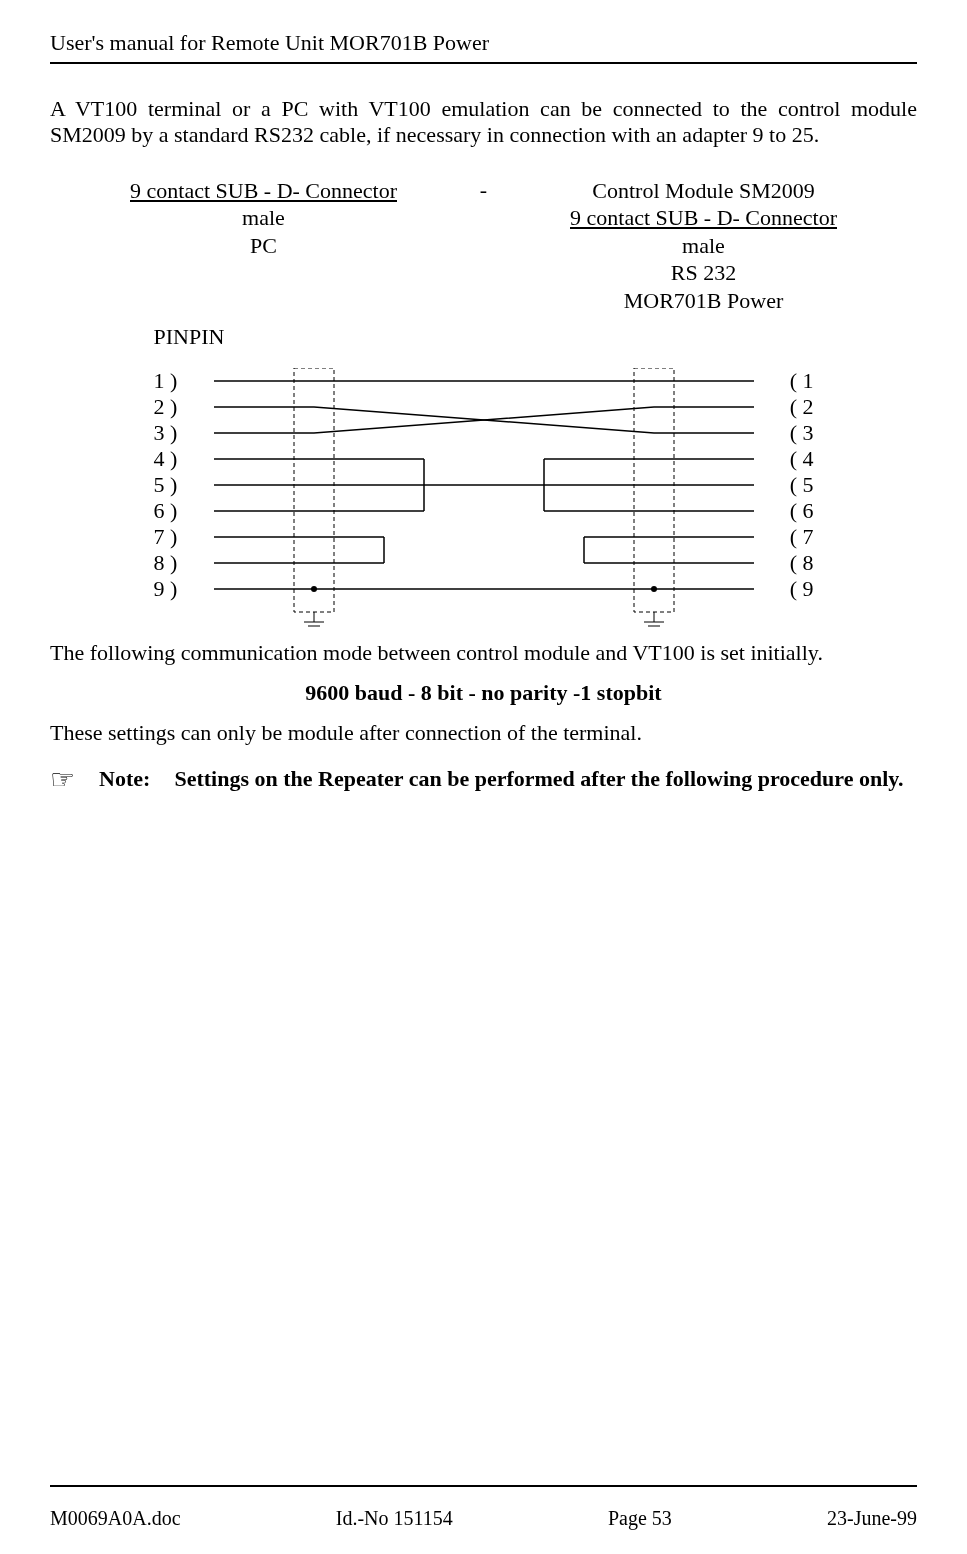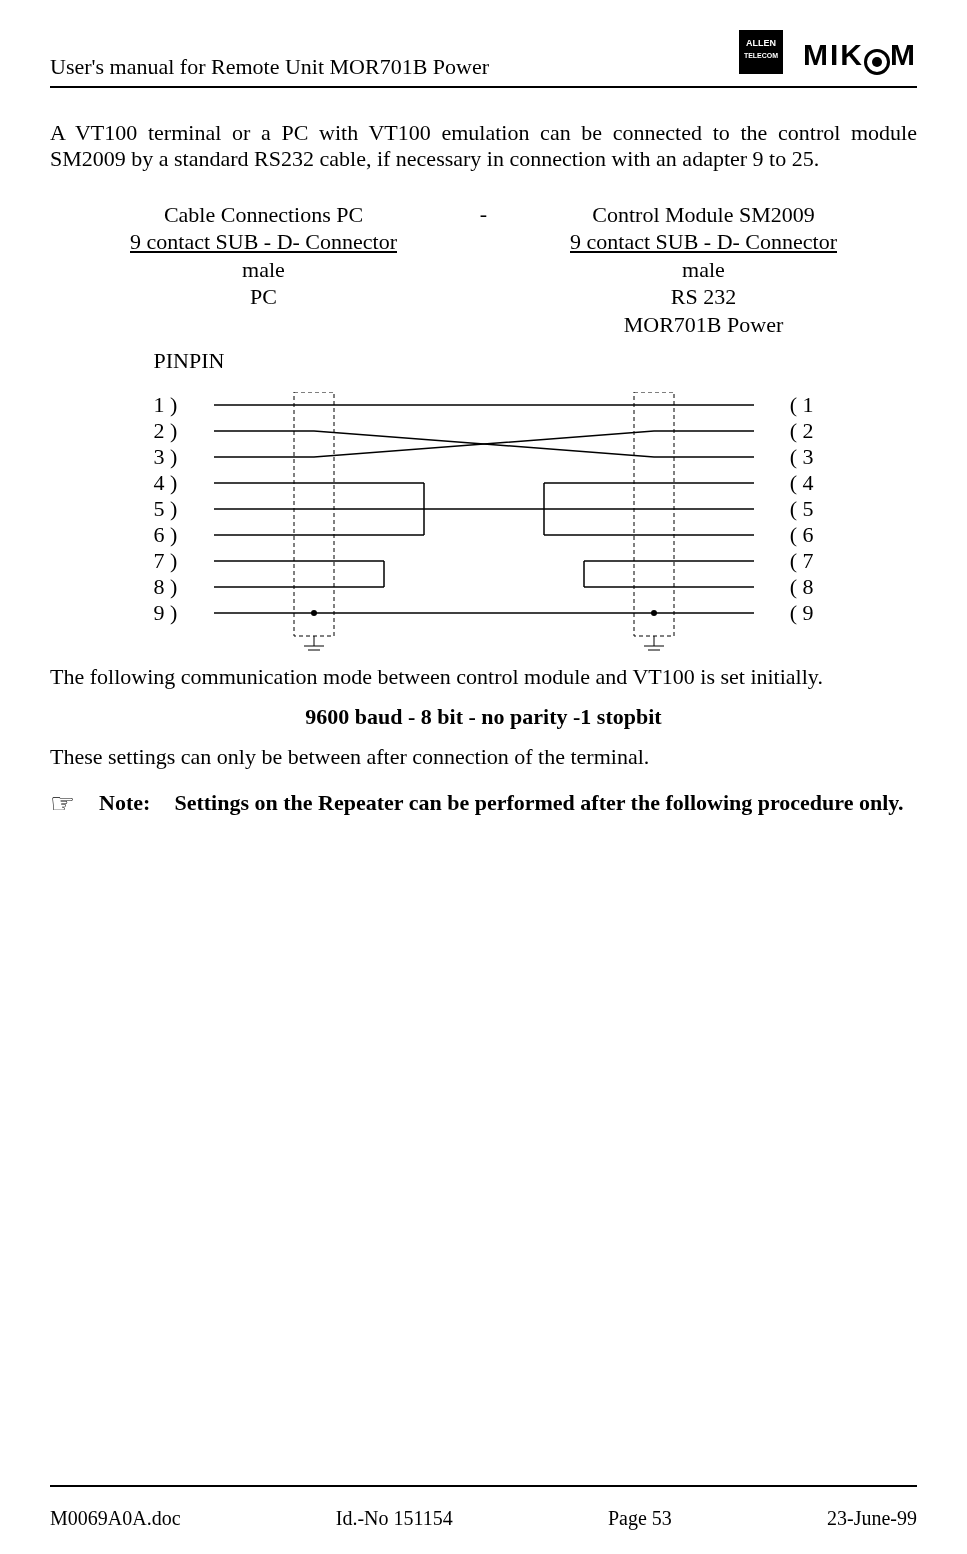--- a/index.html
+++ b/index.html
@@ -154,39 +154,26 @@
       height: 10px;
       background: #000;
       border-radius: 50%;
     }
   </style>
 </head>
 <body>
 
 <div class="header">
   <div class="header-title">User's manual for Remote Unit MOR701B Power</div>
-  <div class="logos">
-    <span class="logo-allen">
-      <svg width="44" height="44" viewBox="0 0 44 44">
-        <rect x="0" y="0" width="44" height="44" fill="#000"></rect>
-        <text x="22" y="16" fill="#fff" font-family="Arial" font-size="9" font-weight="bold" text-anchor="middle">ALLEN</text>
-        <text x="22" y="28" fill="#fff" font-family="Arial" font-size="7" font-weight="bold" text-anchor="middle">TELECOM</text>
-      </svg>
-    </span>
-    <span class="logo-mikom">
-      <span>MIK</span><span class="mik-o"></span><span>M</span>
-    </span>
-  </div>
 </div>
 
 <p class="intro">A VT100 terminal or a PC with VT100 emulation can be connected to the control module SM2009 by a standard RS232 cable, if necessary in connection with an adapter 9 to 25.</p>
 
 <div class="cable-head">
   <div class="cable-col">
-    <div>Cable Connections PC</div>
     <div class="un">9 contact SUB - D- Connector</div>
     <div>male</div>
     <div>PC</div>
     <div>&nbsp;</div>
   </div>
   <div class="cable-sep">-</div>
   <div class="cable-col">
     <div>Control Module SM2009</div>
     <div class="un">9 contact SUB - D- Connector</div>
     <div>male</div>
@@ -266,21 +253,21 @@
       <circle cx="440" cy="221" r="3" fill="#000"></circle>
     </svg>
   </div>
 </div>
 
 <p class="comm-mode">The following communication mode between control module and VT100 is set initially.</p>
 
 <p class="baud">9600 baud - 8 bit - no parity -1 stopbit</p>
 
 <div class="settings">
-  <div>These settings can only be between after connection of the terminal.</div>
+  <div>These settings can only be module after connection of the terminal.</div>
 </div>
 
 <div class="note-row">
   <span class="note-icon">☞</span>
   <span class="note-label">Note:</span>
   <span class="note-text">Settings on the Repeater can be performed after the following procedure only.</span>
 </div>
 
 <div class="footer">
   <span>M0069A0A.doc</span>

